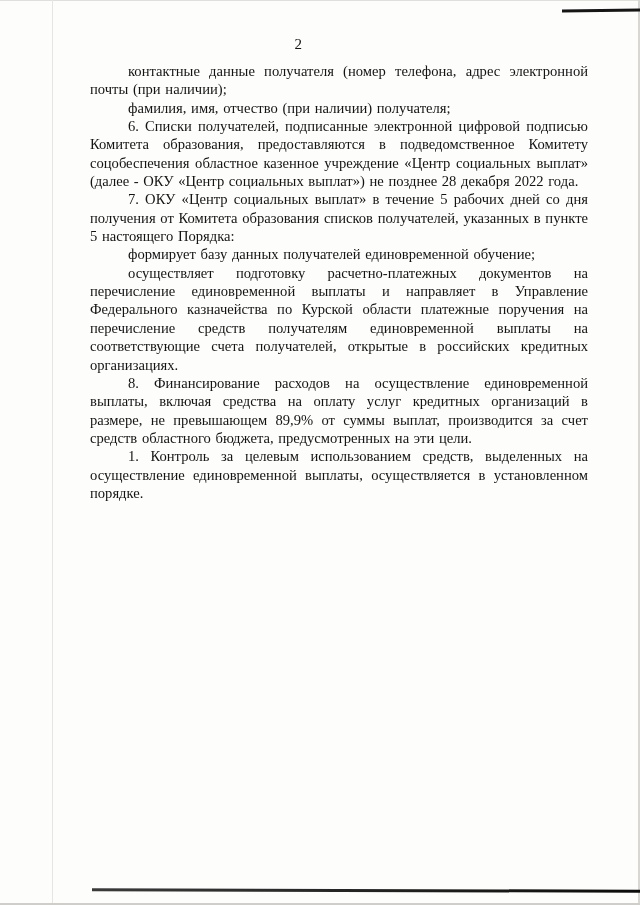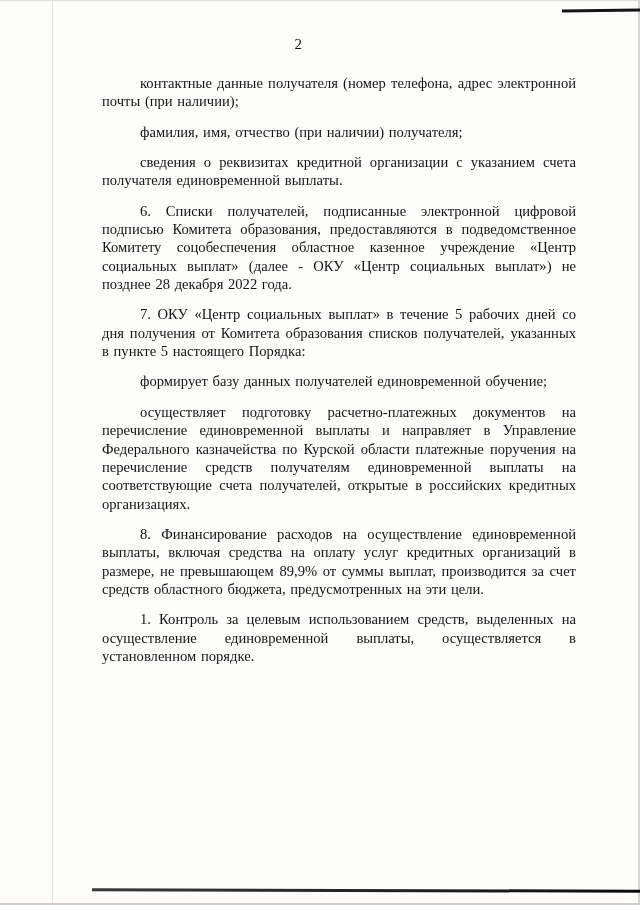--- a/index.html
+++ b/index.html
@@ -85,21 +85,21 @@
     position: absolute;
     top: 62px;
     left: 90px;
     width: 498px;
     font-size: 14.6px;
     line-height: 18.35px;
     text-align: justify;
     word-spacing: 1px;
   }
   .content p {
-    margin: 12px;
+    margin: 0;
     padding: 0;
     text-indent: 38px;
     font-family: Liberation Serif, serif;
   }
 </style>
 </head>
 <body>
 
 <div class="scan-page">
   <div class="artifact artifact-top-edge"></div>
@@ -107,21 +107,20 @@
   <div class="artifact artifact-right-edge"></div>
   <div class="artifact artifact-top-right"></div>
   <div class="artifact artifact-bottom-line"></div>
   <div class="artifact artifact-bottom-edge"></div>
 
   <div class="page-number">2</div>
 
   <div class="content" id="paragraphs">
       <p>контактные данные  получателя (номер телефона, адрес электронной почты (при наличии);</p>
       <p>фамилия, имя, отчество (при наличии) получателя;</p>
-      <p>сведения о реквизитах кредитной организации с указанием счета получателя единовременной выплаты.</p>
       <p>6. Списки получателей, подписанные электронной цифровой подписью Комитета образования, предоставляются в подведомственное Комитету соцобеспечения областное казенное учреждение «Центр социальных выплат» (далее - ОКУ «Центр социальных выплат») не позднее 28 декабря 2022 года.</p>
       <p>7. ОКУ «Центр социальных выплат» в течение 5 рабочих дней  со дня получения от Комитета образования списков получателей, указанных в пункте 5 настоящего Порядка:</p>
       <p>формирует базу данных получателей  единовременной обучение;</p>
       <p>осуществляет подготовку расчетно-платежных документов на перечисление единовременной выплаты и направляет в Управление Федерального казначейства по Курской области платежные поручения на перечисление средств получателям единовременной выплаты на соответствующие счета получателей, открытые в  российских кредитных организациях.</p>
       <p>8. Финансирование расходов на осуществление единовременной выплаты, включая средства на оплату услуг кредитных организаций в размере, не превышающем 89,9% от суммы выплат, производится за счет средств областного бюджета, предусмотренных на эти цели.</p>
       <p>1. Контроль за целевым использованием средств, выделенных на осуществление единовременной выплаты, осуществляется в установленном порядке.</p>
     </div>
 </div>
 
 </body></html>

